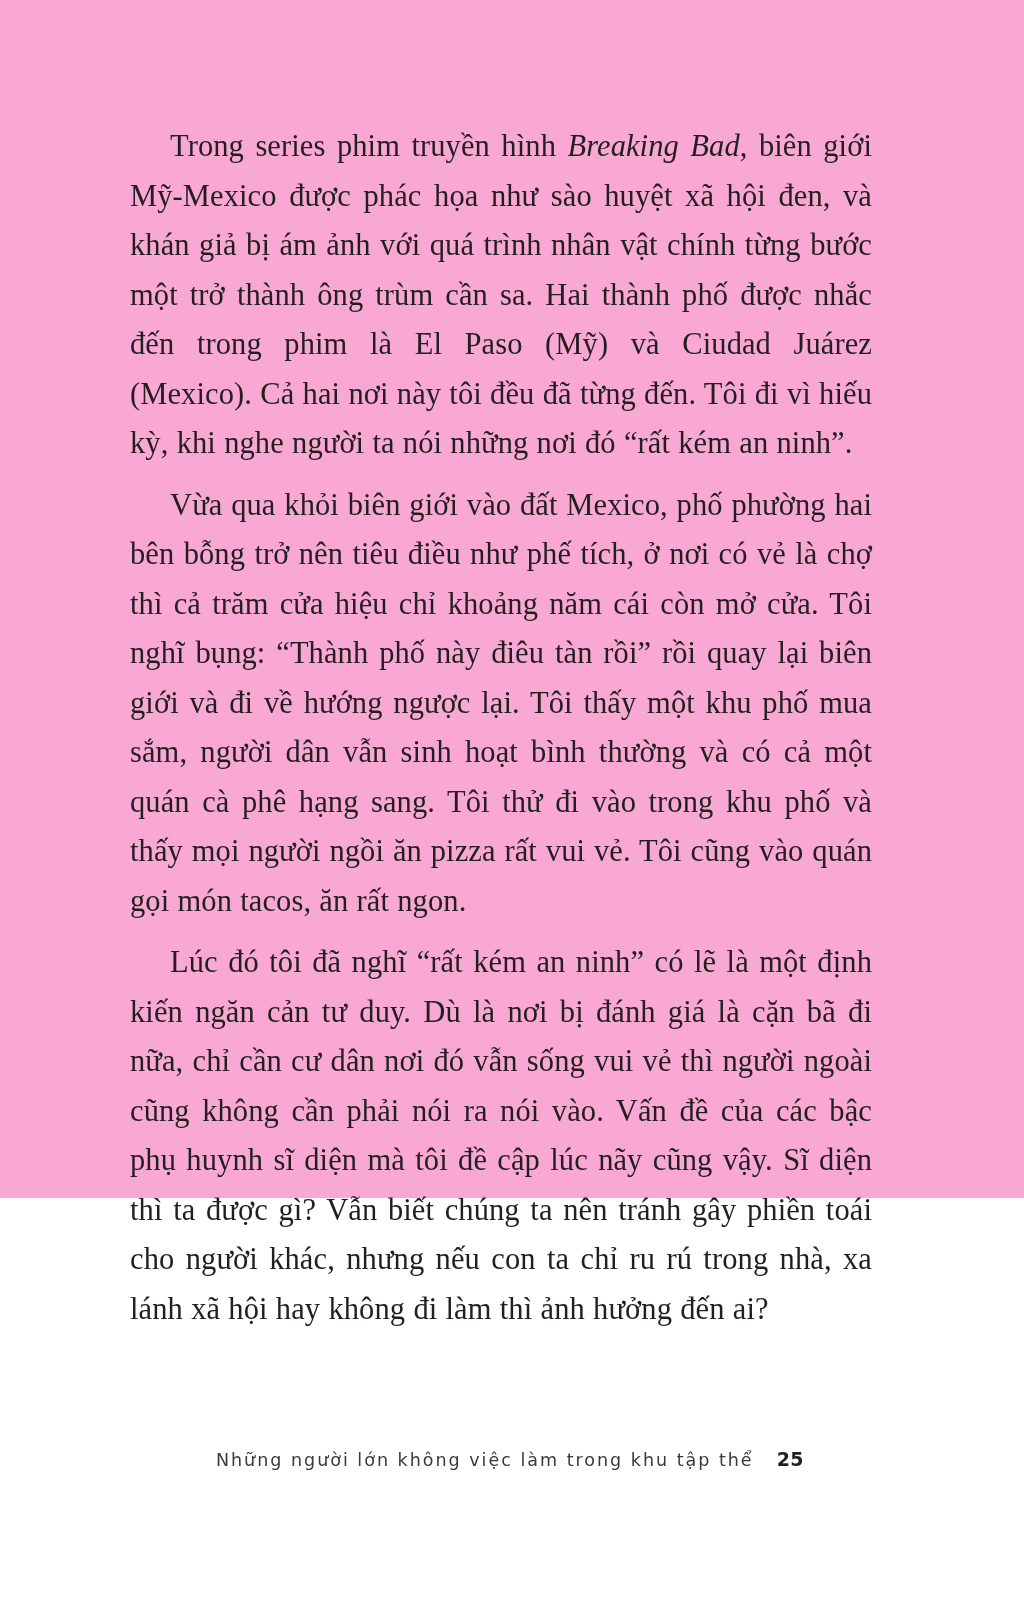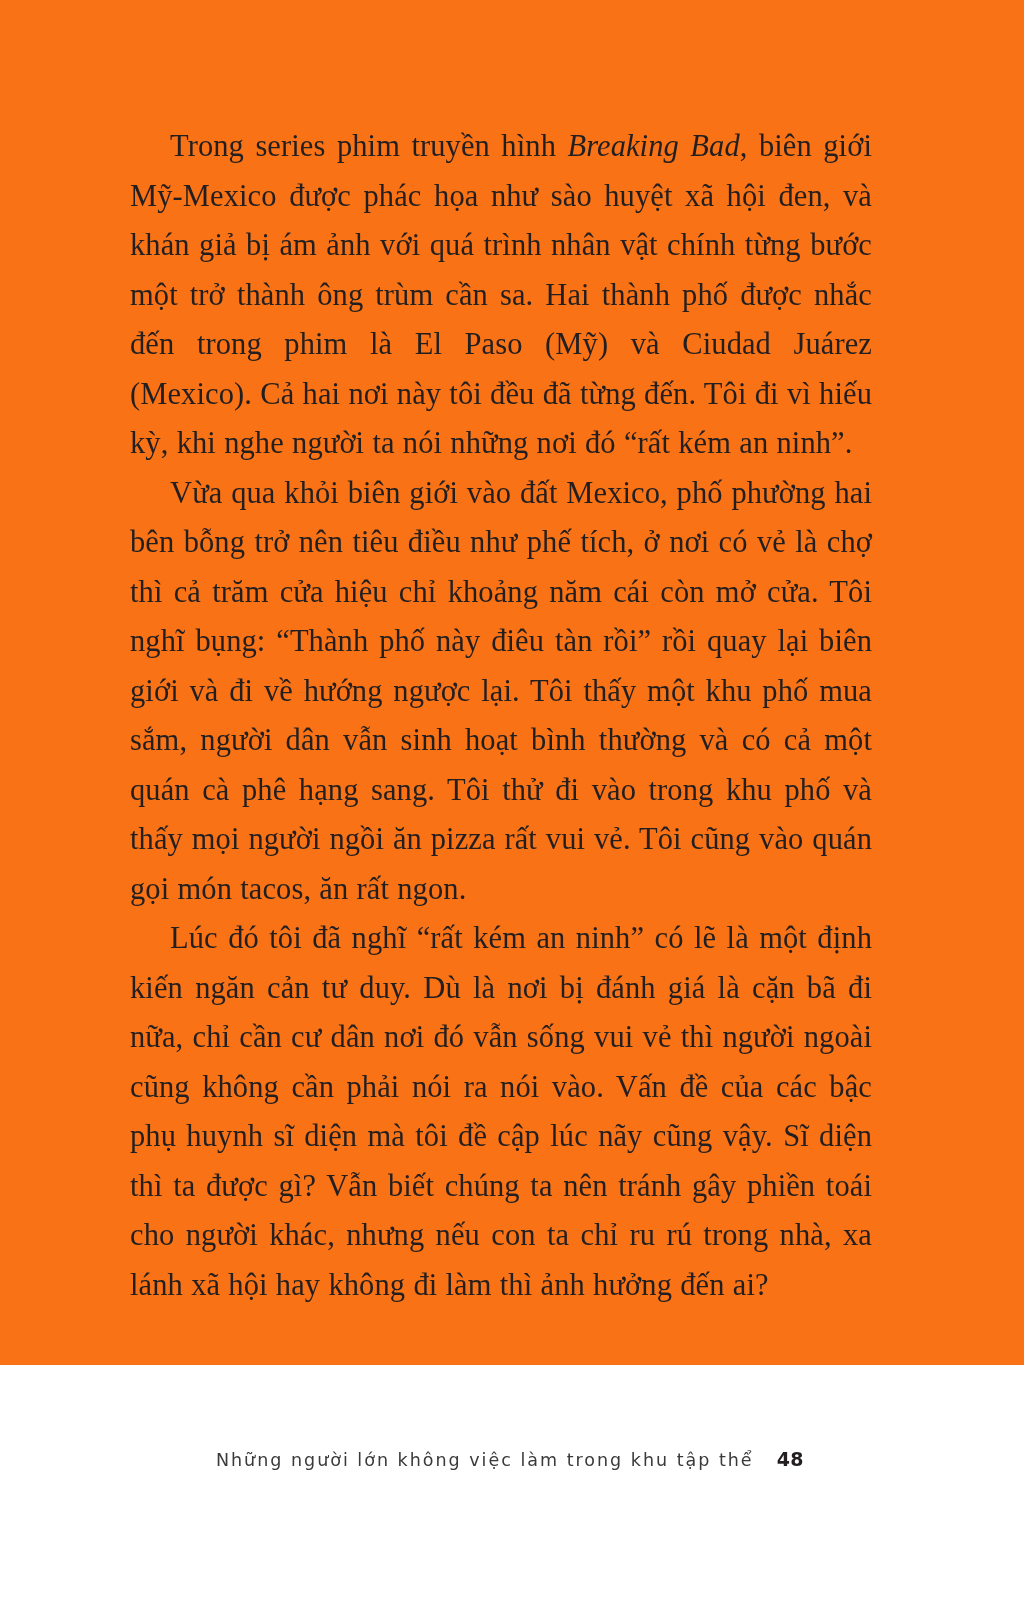--- a/index.html
+++ b/index.html
@@ -12,43 +12,43 @@
     height: 1615px;
     font-family: "Liberation Serif", serif;
     color: #231f20;
     position: relative;
     overflow: hidden;
   }
   .page {
     position: absolute;
     left: 0; top: 0;
     width: 1024px;
-    height: 1365px;
-    background: #f97316;
+    height: 1198px;
+    background: #f9a8d4;
   }
   .text-block {
     position: absolute;
     left: 130px;
     top: 122px;
     width: 742px;
   }
   .para {
     margin: 0;
     font-size: 30.5px;
     line-height: 49.5px;
     text-align: justify;
     text-justify: inter-word;
     text-indent: 40px;
     font-family: "Liberation Serif", serif;
     color: #231f20;
     letter-spacing: 0.1px;
     word-spacing: 0.5px;
   }
   .para + .para {
-    margin-top: 0;
+    margin-top: 12px;
   }
   .para em {
     font-style: italic;
   }
   .footer {
     position: absolute;
     left: 126px;
     right: 130px;
     top: 1448px;
     display: flex;
@@ -77,16 +77,16 @@
 <div class="page">
 
   <div class="text-block">
     <p class="para">Trong series phim truyền hình <em>Breaking Bad</em>, biên giới Mỹ-Mexico được phác họa như sào huyệt xã hội đen, và khán giả bị ám ảnh với quá trình nhân vật chính từng bước một trở thành ông trùm cần sa. Hai thành phố được nhắc đến trong phim là El Paso (Mỹ) và Ciudad Juárez (Mexico). Cả hai nơi này tôi đều đã từng đến. Tôi đi vì hiếu kỳ, khi nghe người ta nói những nơi đó “rất kém an ninh”.</p>
     <p class="para">Vừa qua khỏi biên giới vào đất Mexico, phố phường hai bên bỗng trở nên tiêu điều như phế tích, ở nơi có vẻ là chợ thì cả trăm cửa hiệu chỉ khoảng năm cái còn mở cửa. Tôi nghĩ bụng: “Thành phố này điêu tàn rồi” rồi quay lại biên giới và đi về hướng ngược lại. Tôi thấy một khu phố mua sắm, người dân vẫn sinh hoạt bình thường và có cả một quán cà phê hạng sang. Tôi thử đi vào trong khu phố và thấy mọi người ngồi ăn pizza rất vui vẻ. Tôi cũng vào quán gọi món tacos, ăn rất ngon.</p>
     <p class="para">Lúc đó tôi đã nghĩ “rất kém an ninh” có lẽ là một định kiến ngăn cản tư duy. Dù là nơi bị đánh giá là cặn bã đi nữa, chỉ cần cư dân nơi đó vẫn sống vui vẻ thì người ngoài cũng không cần phải nói ra nói vào. Vấn đề của các bậc phụ huynh sĩ diện mà tôi đề cập lúc nãy cũng vậy. Sĩ diện thì ta được gì? Vẫn biết chúng ta nên tránh gây phiền toái cho người khác, nhưng nếu con ta chỉ ru rú trong nhà, xa lánh xã hội hay không đi làm thì ảnh hưởng đến ai?</p>
   </div>
 
   <div class="footer">
     <span class="footer-title">Những người lớn không việc làm trong khu tập thể</span>
-    <span class="footer-page">48</span>
+    <span class="footer-page">25</span>
   </div>
 
 </div>
 
 </body></html>

